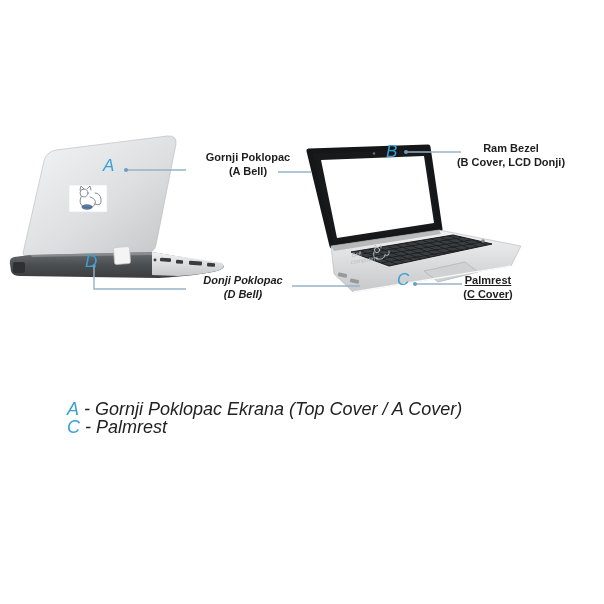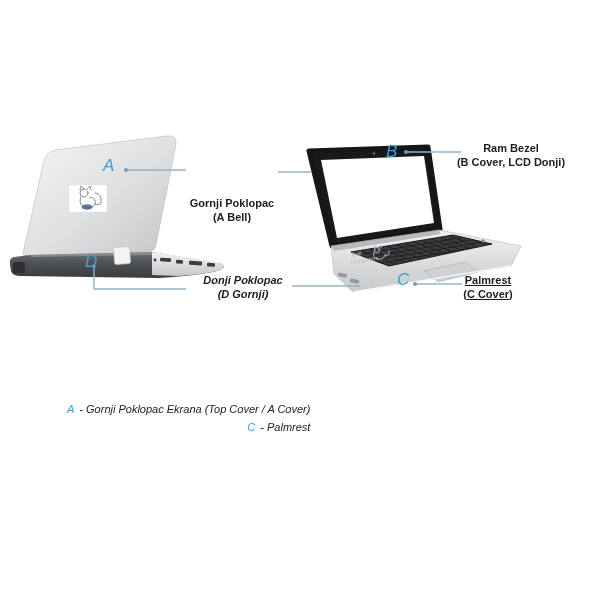--- a/index.html
+++ b/index.html
@@ -3,22 +3,22 @@
 <meta charset="utf-8">
 <style>
   html,body{margin:0;padding:0;background:#fff;}
   #stage{position:relative;width:604px;height:604px;background:#ffffff;overflow:hidden;
          font-family:"Liberation Sans", sans-serif;}
   #art{position:absolute;left:0;top:0;}
   .marker{position:absolute;font-style:italic;font-size:17px;line-height:17px;
           color:#3a9fd6;font-family:"Liberation Sans",sans-serif;}
   .callout{position:absolute;text-align:center;font-weight:bold;font-size:11px;
            line-height:13.5px;color:#1d1d1d;letter-spacing:0;}
-  .legend{position:absolute;left:67px;top:400px;font-style:italic;font-size:11px;
-          line-height:18px;color:#222222;white-space:nowrap;text-align:right;}
+  .legend{position:absolute;left:67px;top:400px;font-style:italic;font-size:18px;
+          line-height:18px;color:#222222;white-space:nowrap;}
   .legend .row{display:block;}
   .legend .letter{color:#3a9fd6;}
   .legend .ltext{margin-left:5px;}
   .wm{font-size:6px;fill:#b9bec3;font-family:"Liberation Sans",sans-serif;}
 </style>
 </head>
 <body>
 
 <div id="stage">
 
@@ -116,38 +116,38 @@
       <circle cx="415" cy="284" r="2"></circle>
       <circle cx="94" cy="266" r="1.8"></circle>
     </g>
   </svg>
 
   <div class="marker" style="left:103px;top:157px;">A</div>
   <div class="marker" style="left:386px;top:143px;">B</div>
   <div class="marker" style="left:397px;top:271px;">C</div>
   <div class="marker" style="left:85px;top:253px;">D</div>
 
-  <div class="callout" style="left:180px;top:151px;width:104px;margin-top:46px;">
+  <div class="callout" style="left:196px;top:151px;width:104px;">
     <div>Gornji Poklopac</div>
     <div>(A Bell)</div>
   </div>
 
   <div class="callout" style="left:437px;top:142px;width:148px;">
     <div>Ram Bezel</div>
     <div>(B Cover, LCD Donji)</div>
   </div>
 
   <div class="callout" style="left:446px;top:274px;width:84px;text-decoration:underline;">
     <div>Palmrest</div>
     <div>(C Cover)</div>
   </div>
 
   <div class="callout" style="left:191px;top:274px;width:104px;font-style:italic;">
     <div>Donji Poklopac</div>
-    <div>(D Gornji)</div>
+    <div>(D Bell)</div>
   </div>
 
   <div class="legend">
     <span class="row">
       <span class="letter">A</span><span class="ltext">- Gornji Poklopac Ekrana (Top Cover / A Cover)</span>
     </span>
     <span class="row">
       <span class="letter">C</span><span class="ltext">- Palmrest</span>
     </span>
   </div>

